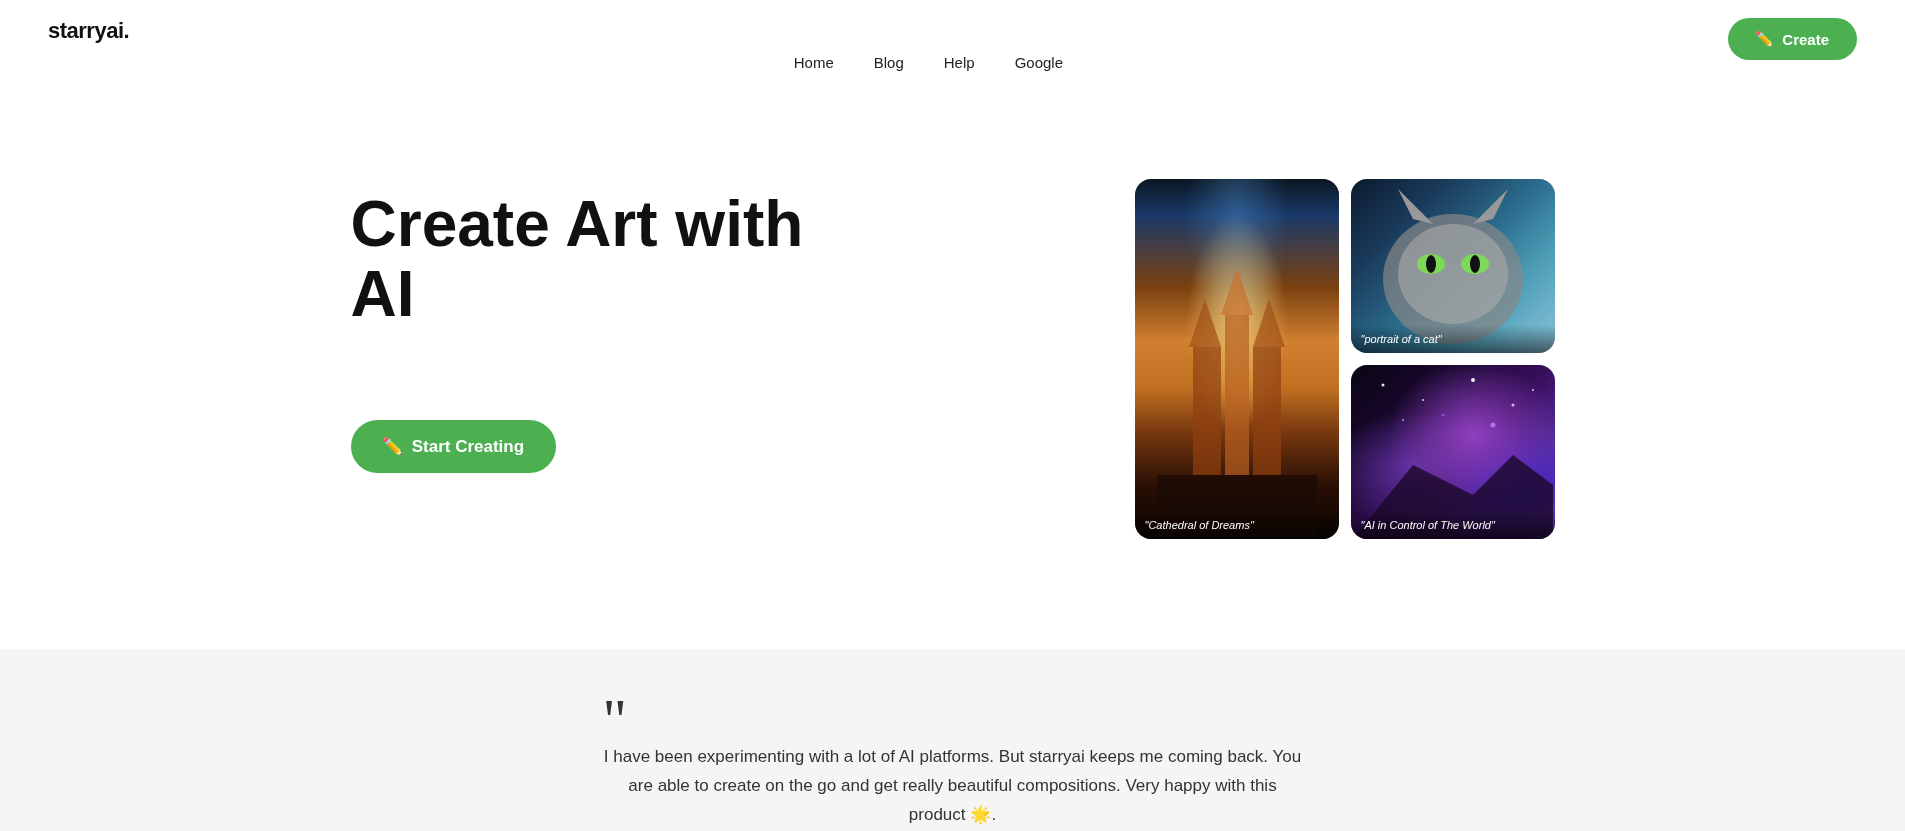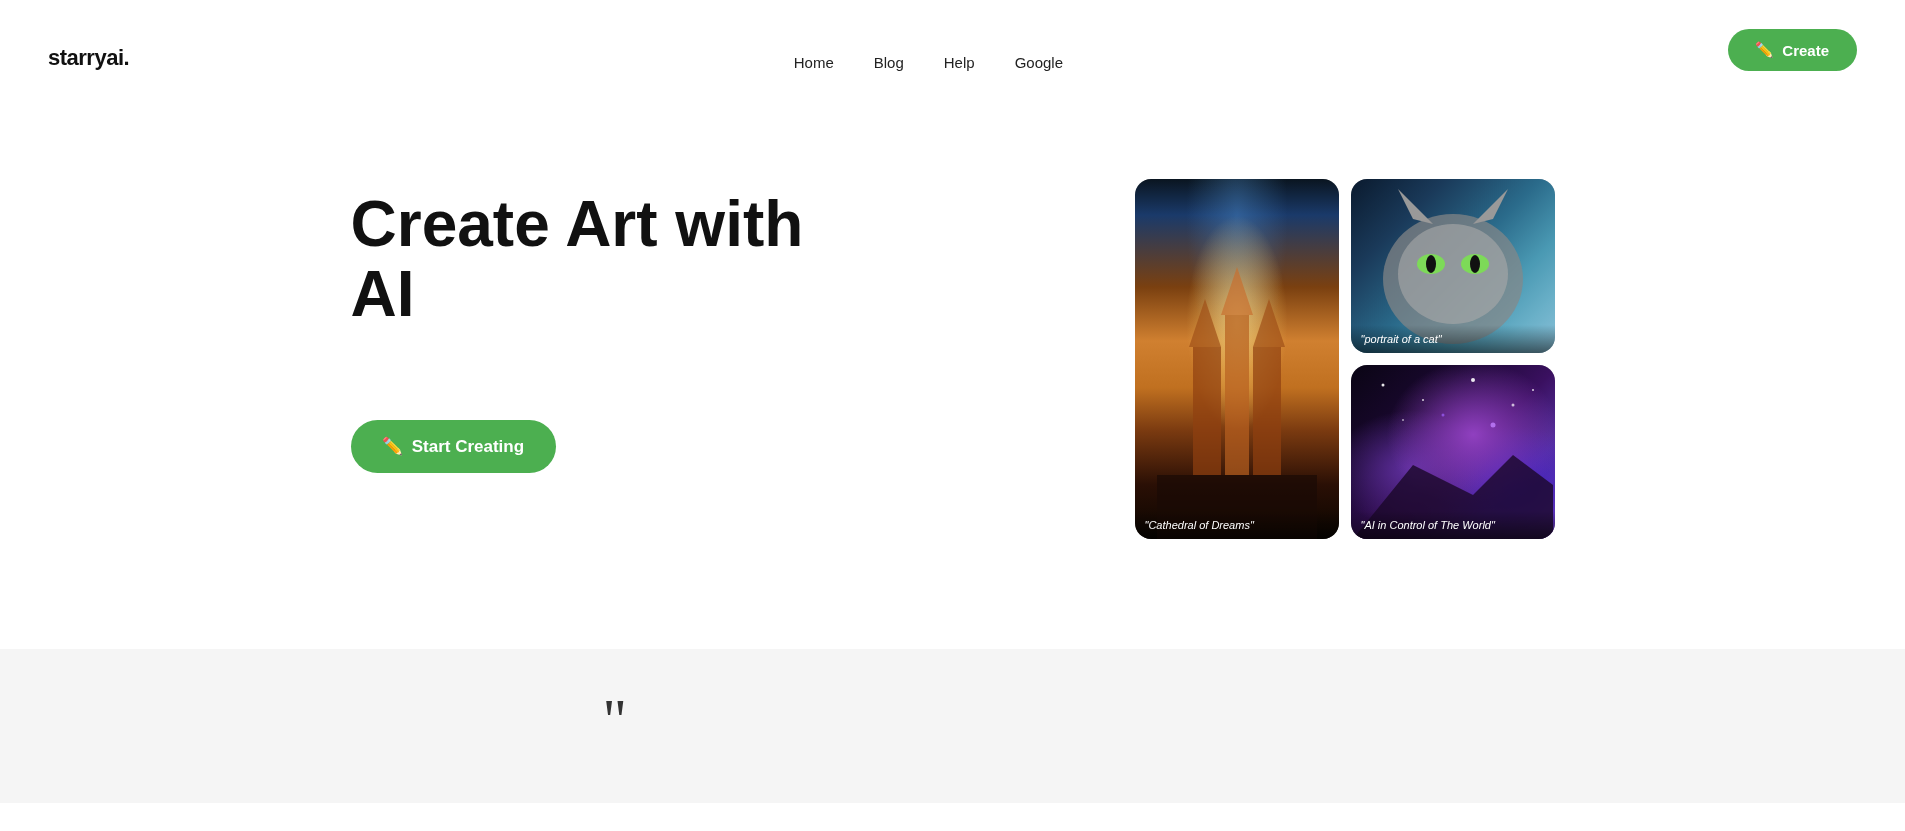--- a/index.html
+++ b/index.html
@@ -1,20 +1,20 @@
 <!DOCTYPE html>
 <html><head>
   <meta charset="utf-8">
   <style>
     * { margin: 0; padding: 0; box-sizing: border-box; }
     body { font-family: -apple-system, BlinkMacSystemFont, 'Segoe UI', sans-serif; background: #fff; overflow-x: hidden; }
 
     
     nav {
-      display: flex; align-items: flex-end; justify-content: space-between;
+      display: flex; align-items: flex-start; justify-content: space-between;
       padding: 18px 48px; background: #fff;
     }
     .nav-logo {
       font-size: 22px; font-weight: 700; letter-spacing: -0.5px; color: #111;
     }
     .nav-logo span { color: #111; }
     .nav-dot { color: #4caf50; }
     .nav-links { display: flex; gap: 40px; margin-top: 36px; }
     .nav-links a {
       text-decoration: none; color: #222; font-size: 15px;
@@ -216,15 +216,16 @@
         </svg>
       </div>
       <div class="img-caption">"AI in Control of The World"</div>
     </div>
   </div>
 </section>
 
 <section class="testimonial-section">
   <div style="max-width: 720px; margin: 0 auto;">
     <span class="testimonial-quote-mark">"</span>
+    <p class="testimonial-text">I have been experimenting with a lot of AI platforms. But starryai keeps me coming back. You are able to create on the go and get really beautiful compositions. Very happy with this product 🌟.</p>
 
   </div>
 </section>
 
 </body></html>

